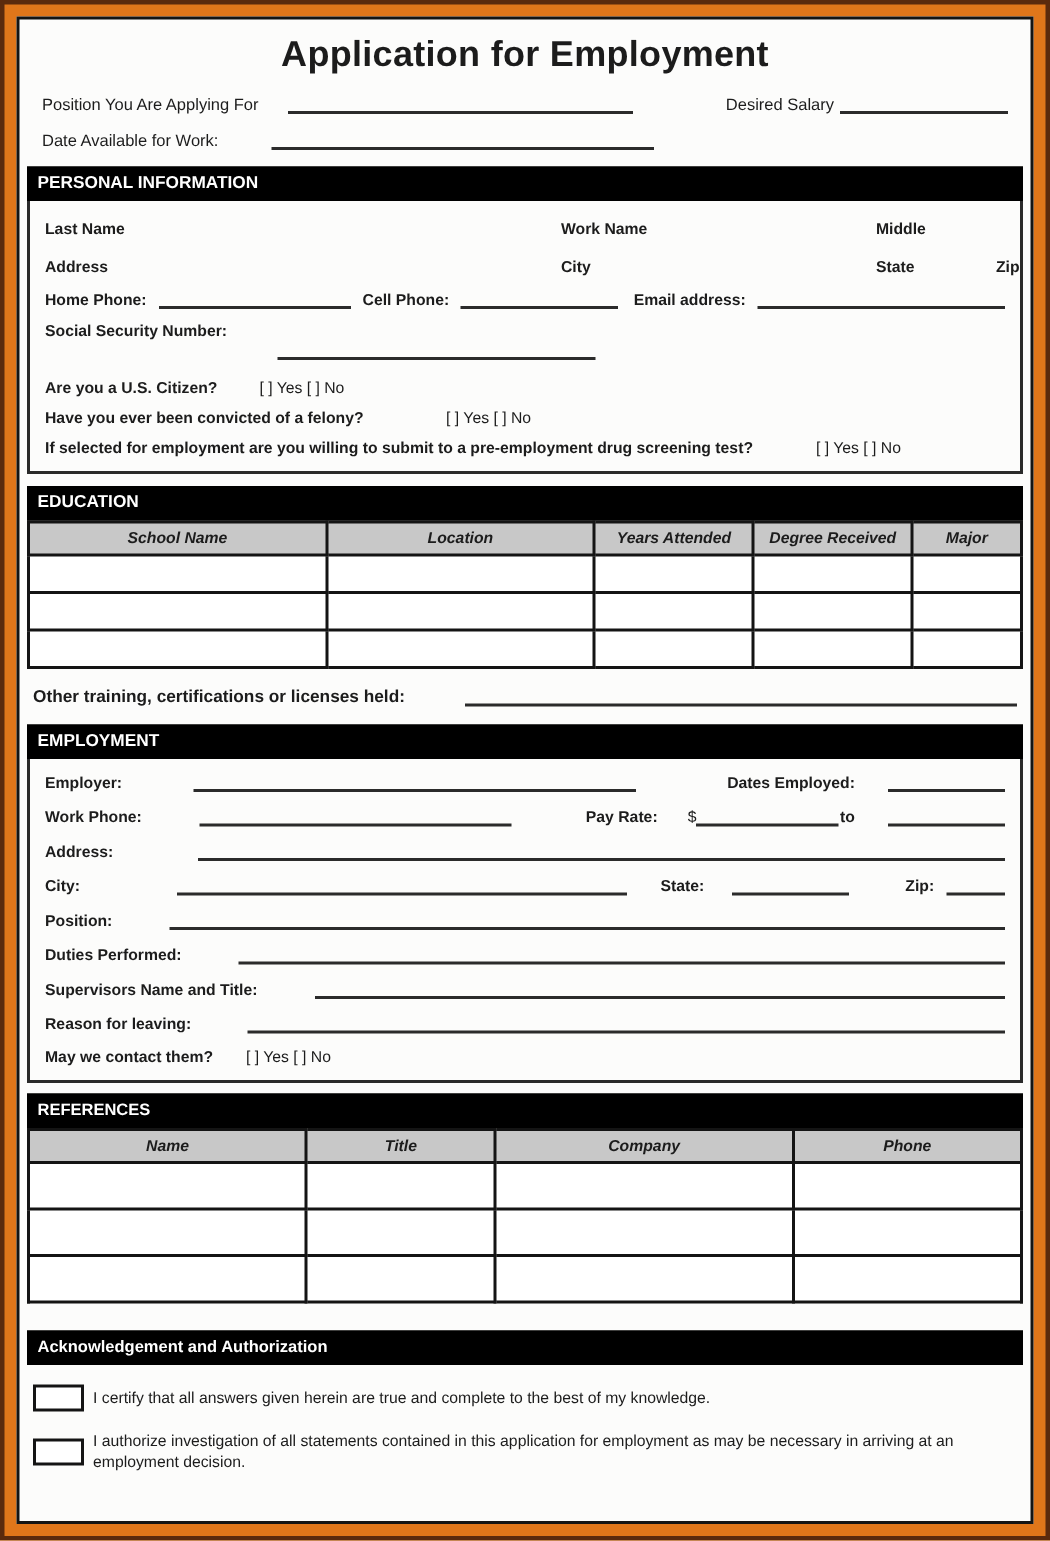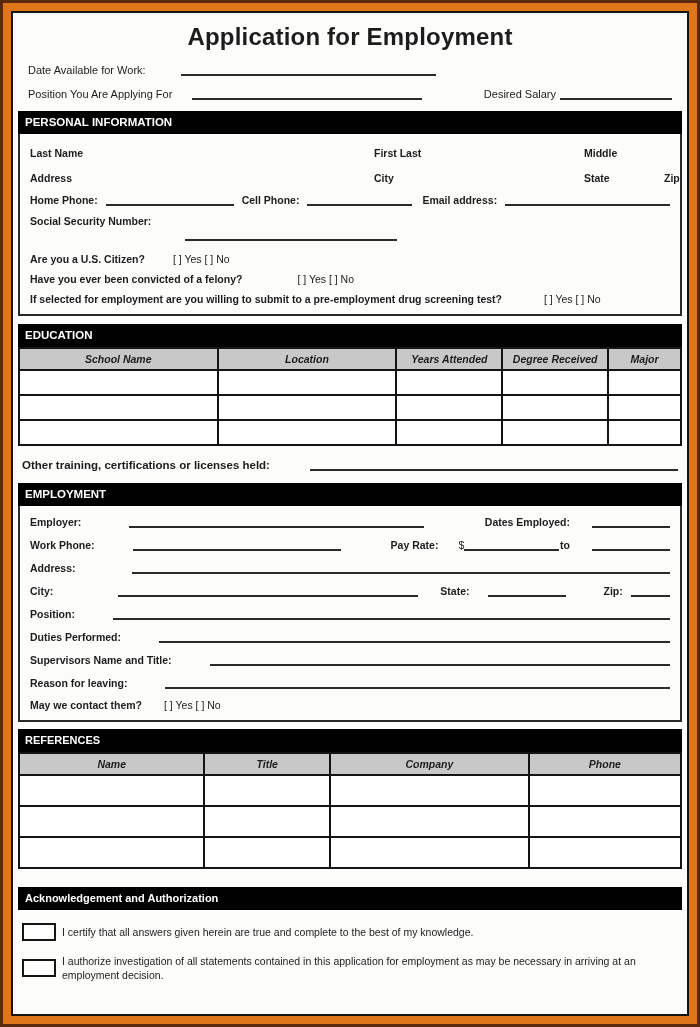--- a/index.html
+++ b/index.html
@@ -44,46 +44,46 @@
 </style>
 </head>
 <body>
 
 <div class="frame">
   <div class="page">
 
     <div class="title">Application for Employment</div>
 
     <div class="inline-row">
-      <span class="lab">Date Available for Work:</span>
-      <span class="sp" style="width:35px;"></span>
-      <span class="iline" style="width:255px;"></span>
-    </div>
-
-    <div class="inline-row">
       <span class="lab">Position You Are Applying For</span>
       <span class="sp" style="width:20px;"></span>
       <span class="iline" style="width:230px;"></span>
       <span class="grow"></span>
       <span class="lab">Desired Salary</span>
       <span class="iline" style="width:112px;margin-left:4px;"></span>
     </div>
 
+    <div class="inline-row">
+      <span class="lab">Date Available for Work:</span>
+      <span class="sp" style="width:35px;"></span>
+      <span class="iline" style="width:255px;"></span>
+    </div>
+
     <div class="bar">PERSONAL INFORMATION</div>
     <div class="boxed">
 
       <div class="fieldcols">
         <div class="fgroup" style="flex:0 0 320px;">
           <span class="wline"></span>
           <span class="lab">Last Name</span>
         </div>
         <div style="flex:0 0 24px;"></div>
         <div class="fgroup" style="flex:0 0 188px;">
           <span class="wline"></span>
-          <span class="lab">First Last</span>
+          <span class="lab">Work Name</span>
         </div>
         <div style="flex:0 0 22px;"></div>
         <div class="fgroup" style="flex:1;align-items:flex-end;">
           <span class="wline"></span>
           <span class="lab">Middle</span>
         </div>
       </div>
 
       <div class="fieldcols">
         <div class="fgroup" style="flex:0 0 320px;">

